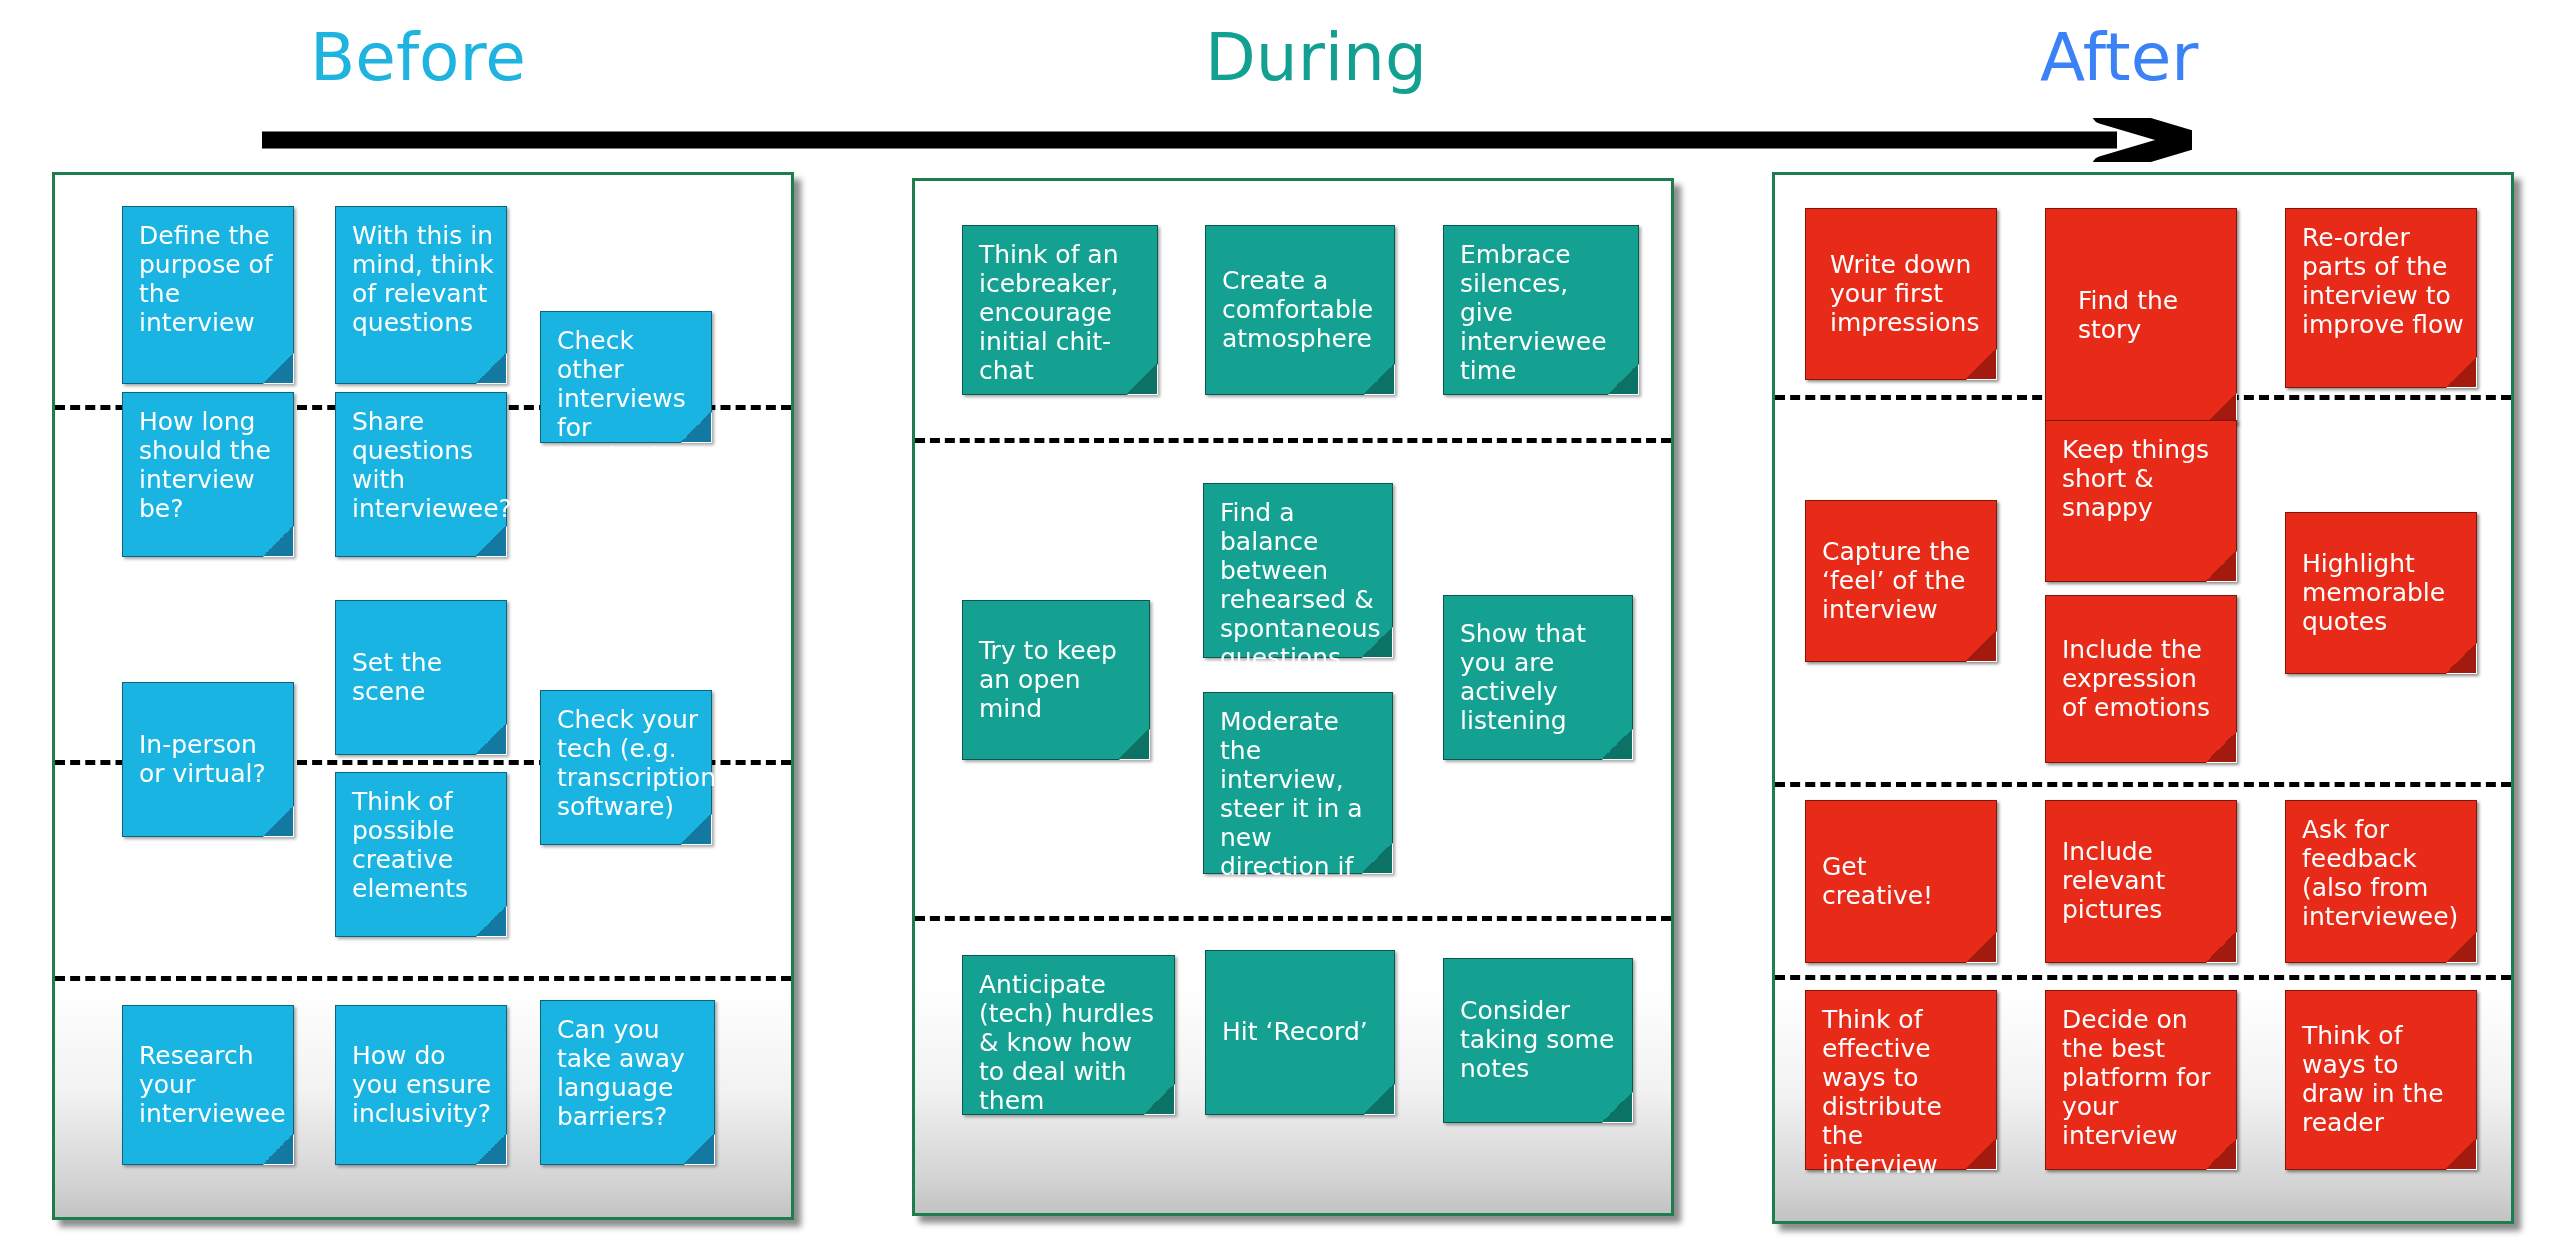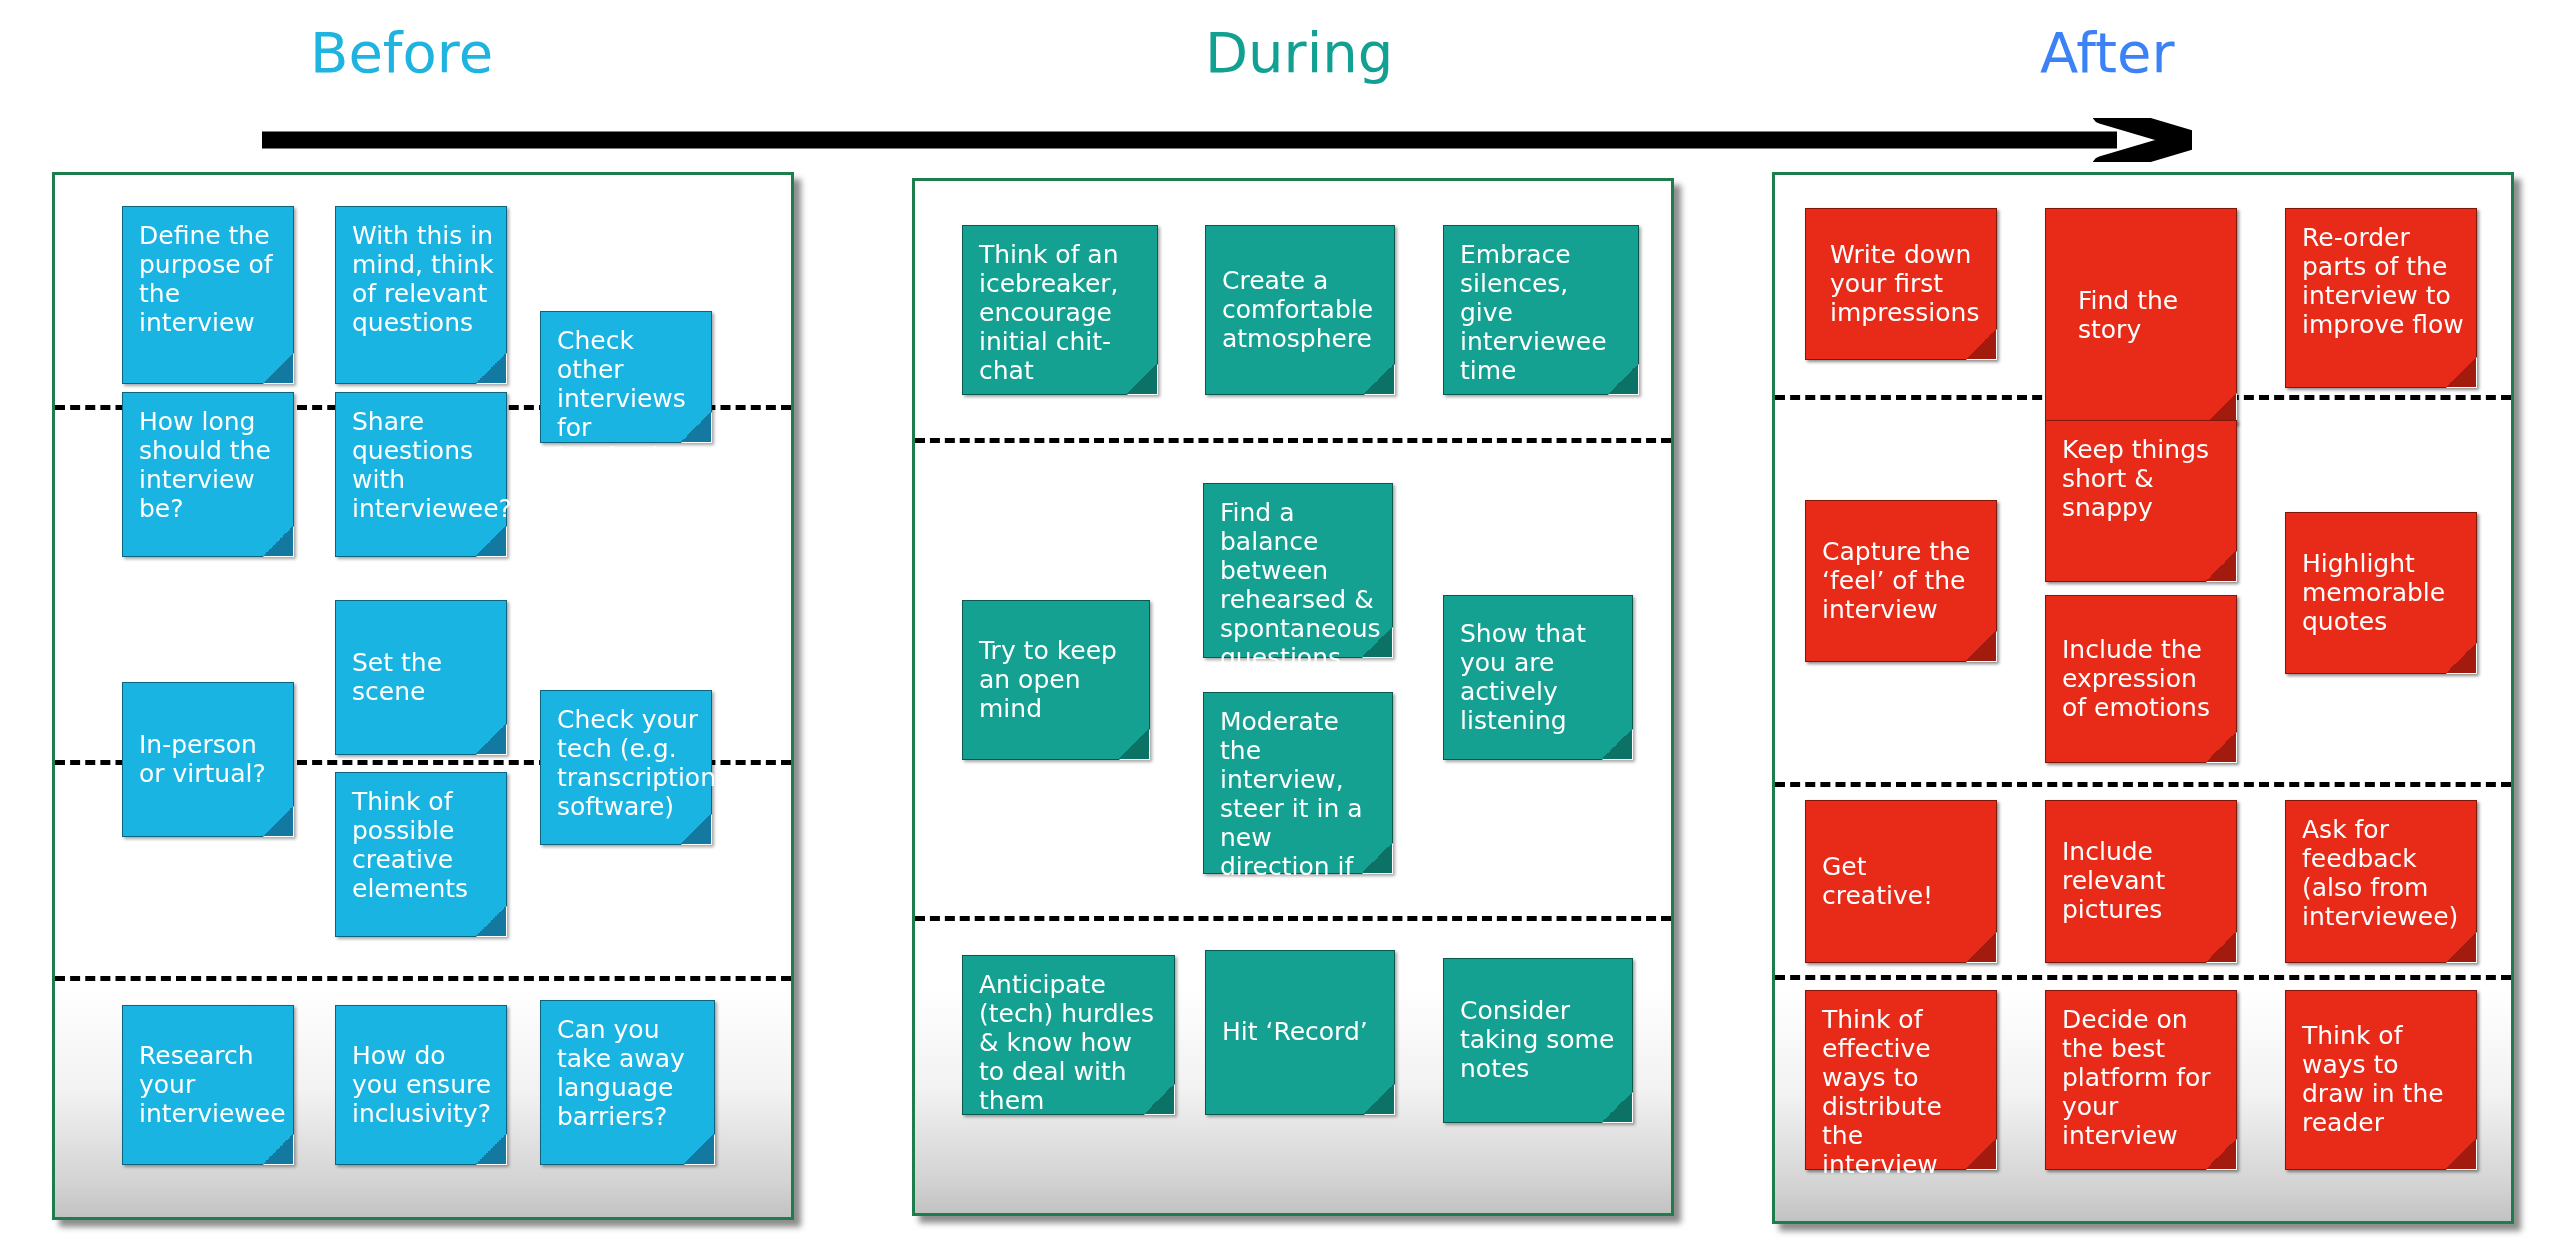--- a/index.html
+++ b/index.html
@@ -9,21 +9,21 @@
     font-family:"DejaVu Sans", sans-serif;
     overflow:hidden;
     position:relative;
   }
   #board{position:absolute;left:0;top:0;width:2560px;height:1255px;}
 
   
   .phase-title{
     position:absolute;
     font-family:"DejaVu Sans", sans-serif;
-    font-size:56px;
+    font-size:66px;
     font-weight:400;
     line-height:1;
     white-space:nowrap;
   }
   #title-before{left:310px;top:25px;color:#1fb3e0;}
   #title-during{left:1205px;top:25px;color:#12a092;}
   #title-after{left:2040px;top:25px;color:#3b82f6;}
 
   
   #arrow{position:absolute;left:262px;top:118px;width:1930px;height:44px;}
@@ -257,21 +257,21 @@
     <span class="notch"></span>
     <span class="fold"></span>
   </div>
 
   <div class="panel" id="panel-after"></div>
 
   <div class="divider" style="left:1775px;top:395px;width:736px;"></div>
   <div class="divider" style="left:1775px;top:782px;width:736px;"></div>
   <div class="divider" style="left:1775px;top:975px;width:736px;"></div>
 
-  <div class="note red" style="left:1805px;top:208px;width:192px;height:152px;padding-left:24px;">
+  <div class="note red" style="left:1805px;top:208px;width:192px;height:172px;padding-left:24px;">
     <span class="txt">Write down your first impressions</span>
     <span class="notch"></span>
     <span class="fold"></span>
   </div>
 
   <div class="note red" style="left:2045px;top:208px;width:192px;height:216px;padding-left:32px;">
     <span class="txt">Find the story</span>
     <span class="notch"></span>
     <span class="fold"></span>
   </div>

